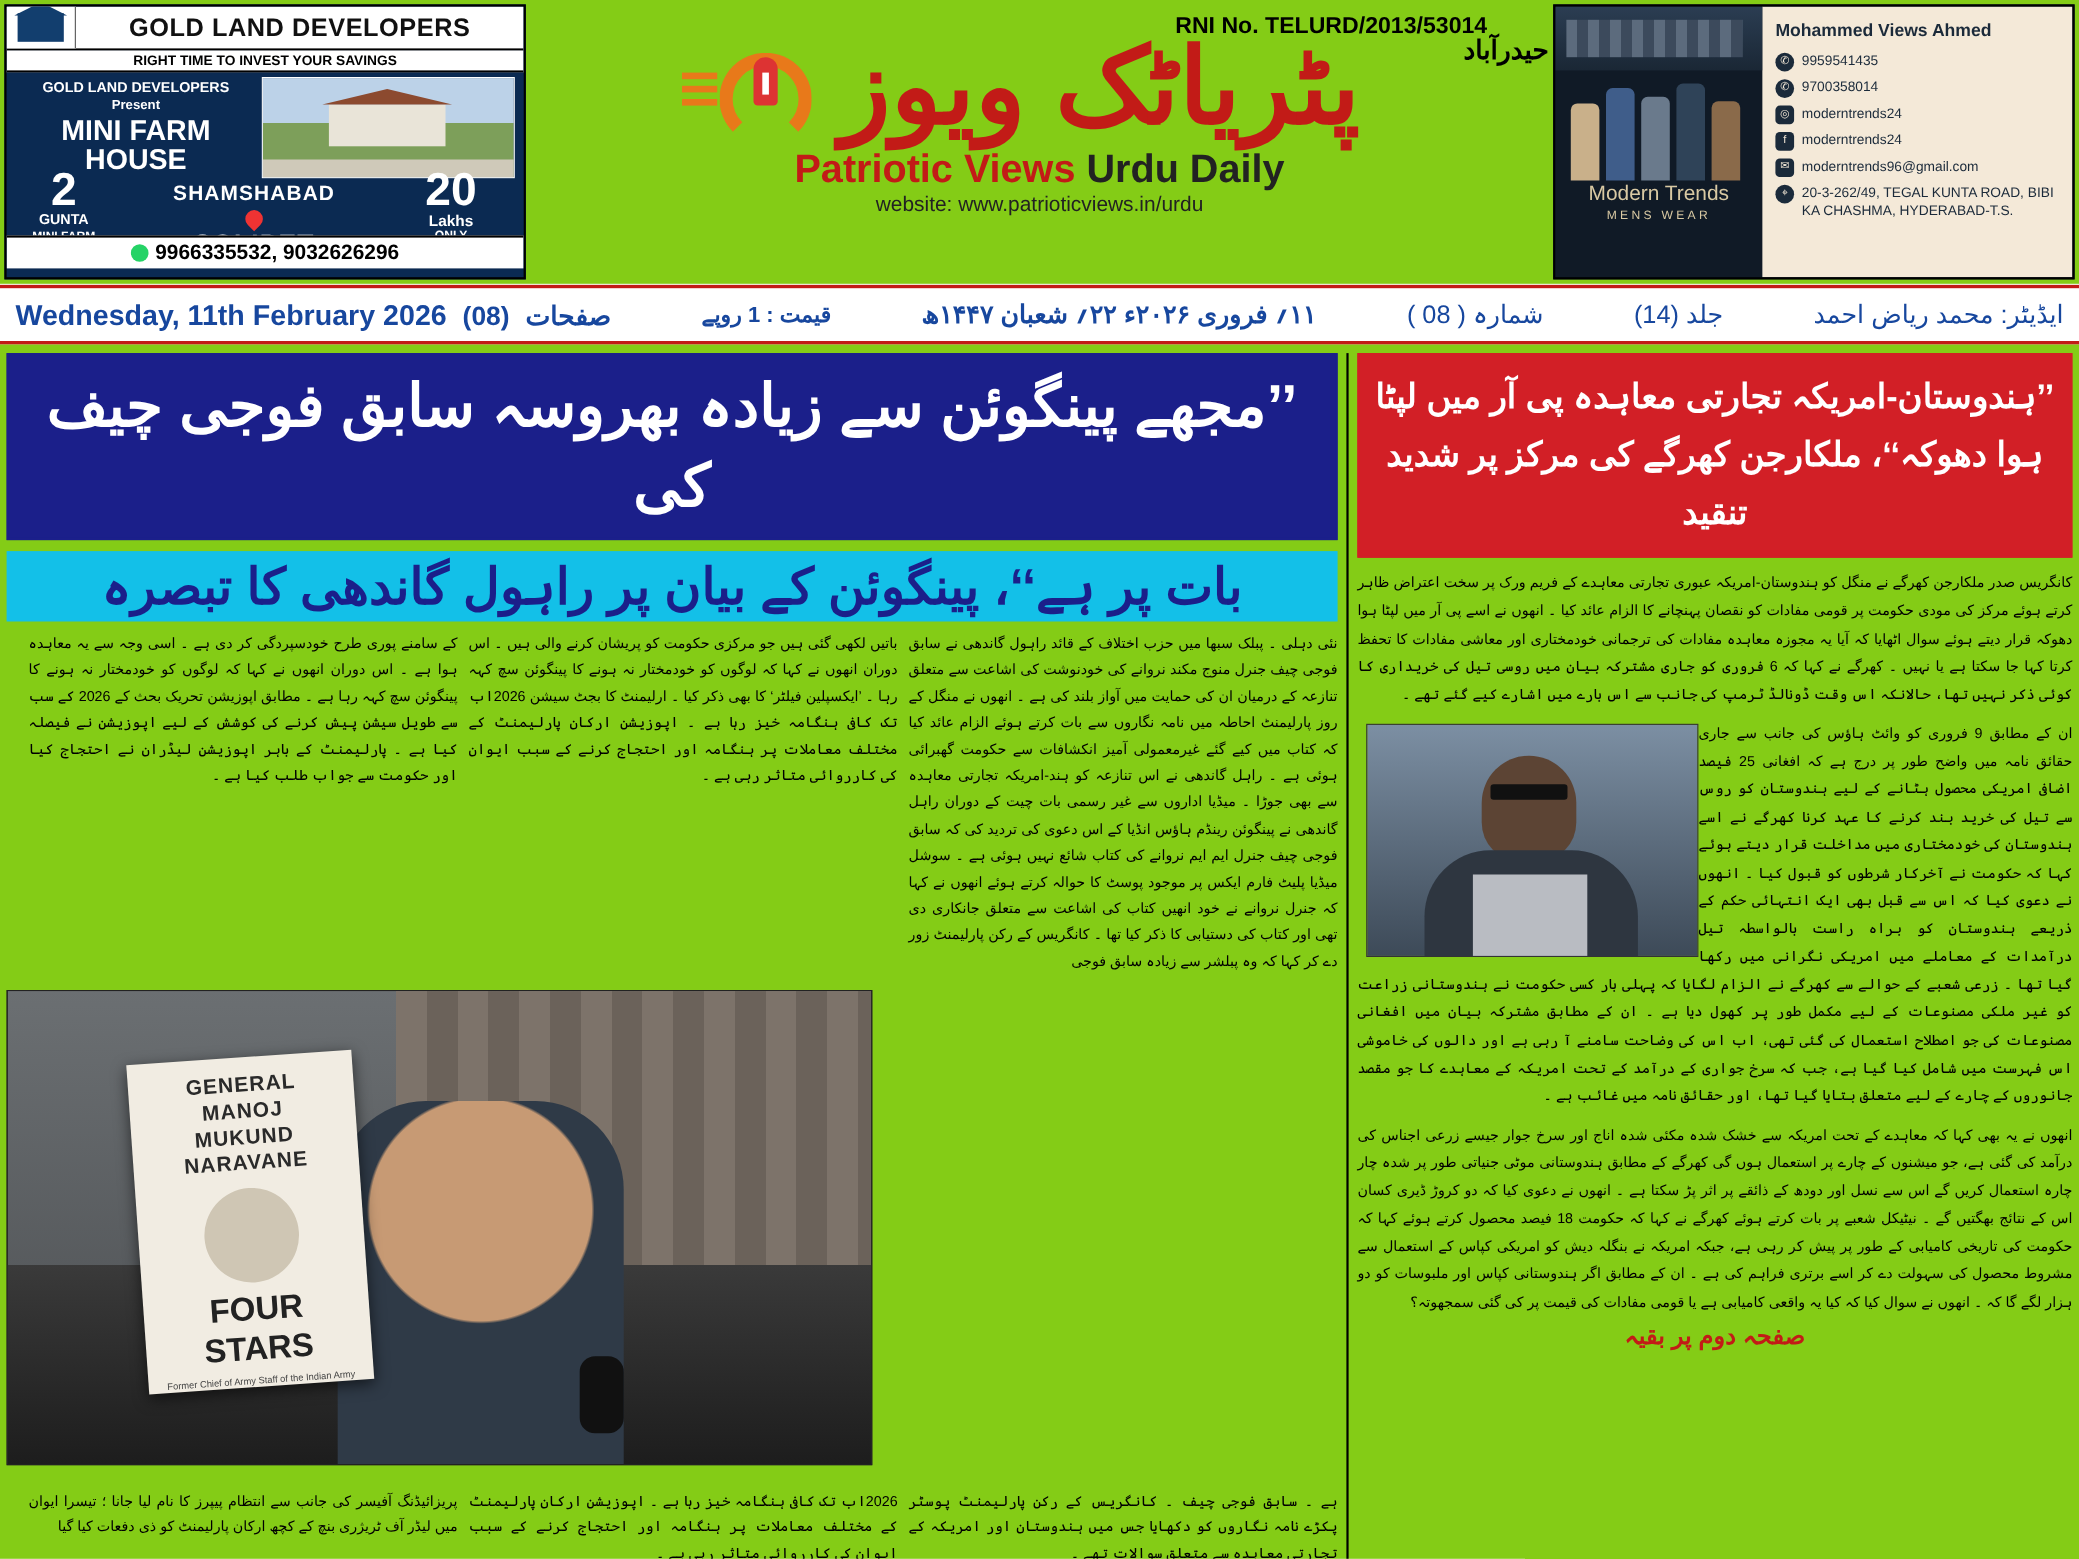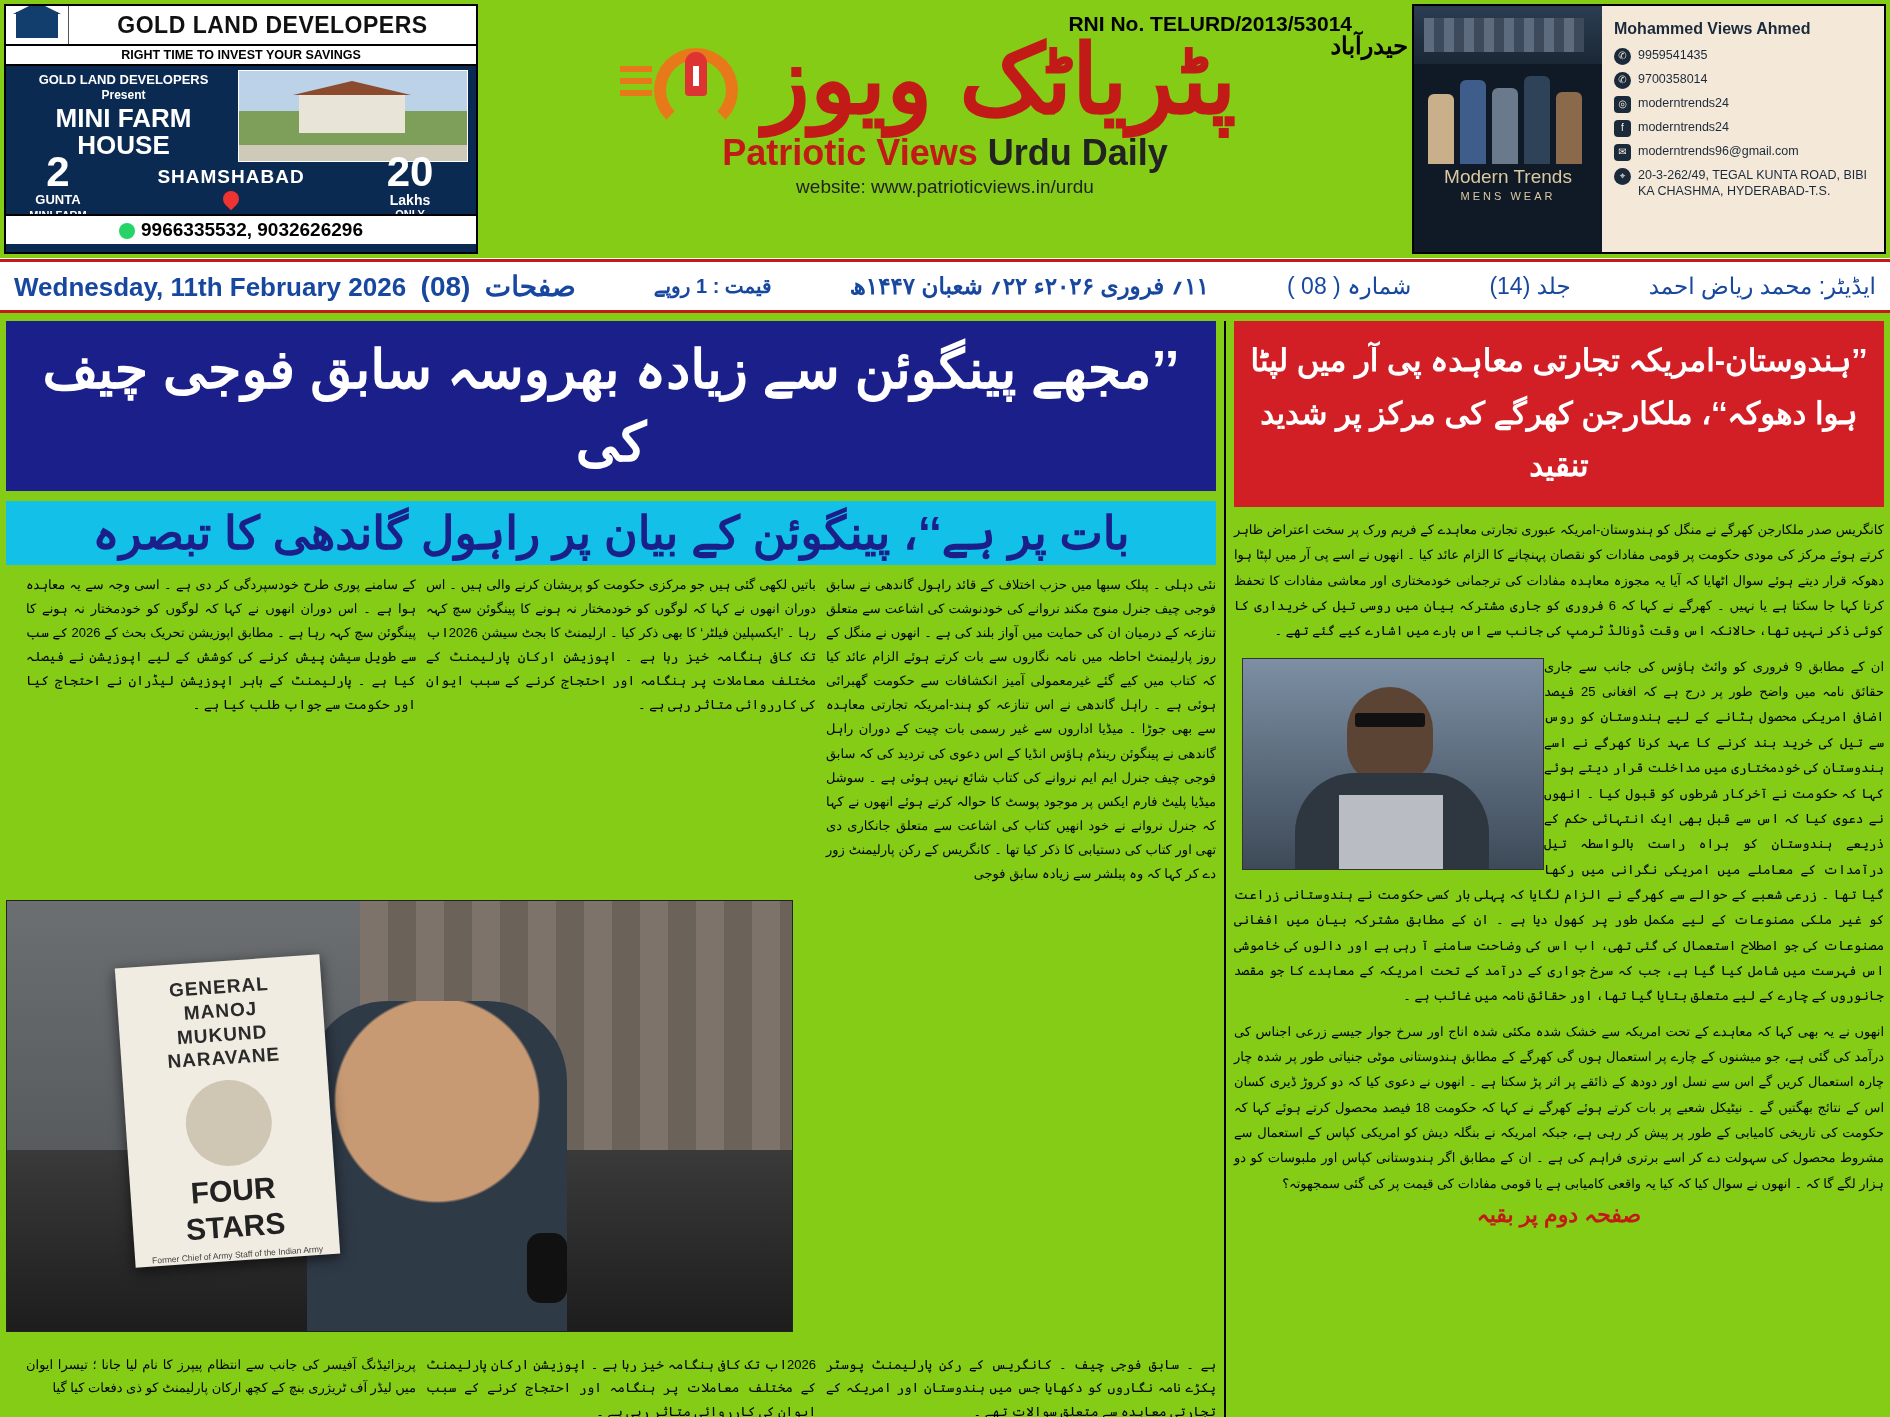--- a/index.html
+++ b/index.html
@@ -70,21 +70,21 @@
   .ad-right .logo2 .sub{font-size:11px;letter-spacing:3px;margin-top:2px;}
   .ad-right .rightpane{flex:1;background:#f4e9d8;padding:14px 10px 8px 12px;color:#1b2a3a;}
   .ad-right .rightpane h4{margin:0 0 10px 0;font-size:16px;font-weight:bold;}
   .ad-right .row{display:flex;align-items:flex-start;font-size:12.5px;margin-bottom:7px;line-height:1.25;}
   .ad-right .row .ic{width:17px;height:17px;border-radius:50%;background:#1b2a3a;color:#f4e9d8;font-size:10px;display:flex;align-items:center;justify-content:center;margin-right:7px;flex:none;}
   .ad-right .row .ic.sq{border-radius:4px;}
 
   
   .datebar{height:48px;border-top:3px solid #c21b17;border-bottom:3px solid #c21b17;display:flex;align-items:center;justify-content:space-between;padding:0 14px;background:#fff;}
   .datebar .eng{font-size:26px;font-weight:bold;color:#17479e;}
-  .datebar .pages{font-size:28px;font-weight:bold;color:#17479e;margin-left:10px;}
+  .datebar .pages{font-size:24px;font-weight:bold;color:#17479e;margin-left:10px;}
   .datebar .mid{font-size:20px;font-weight:bold;color:#17479e;direction:rtl;}
   .datebar .urdudate{font-size:23px;font-weight:bold;color:#17479e;direction:rtl;}
   .datebar .right{font-size:23px;font-weight:normal;color:#17479e;direction:rtl;}
 
   
   .content{display:flex;padding:8px 6px 0 6px;gap:8px;}
   .leftcol{width:1210px;}
   .rightcol{width:650px;border-left:2px solid #000;padding-left:8px;}
 
   .headline-blue{background:#1b1f8a;color:#fff;font-size:54px;font-weight:bold;direction:rtl;text-align:center;padding:10px 14px;line-height:1.35;border:2px solid #1b1f8a;}

